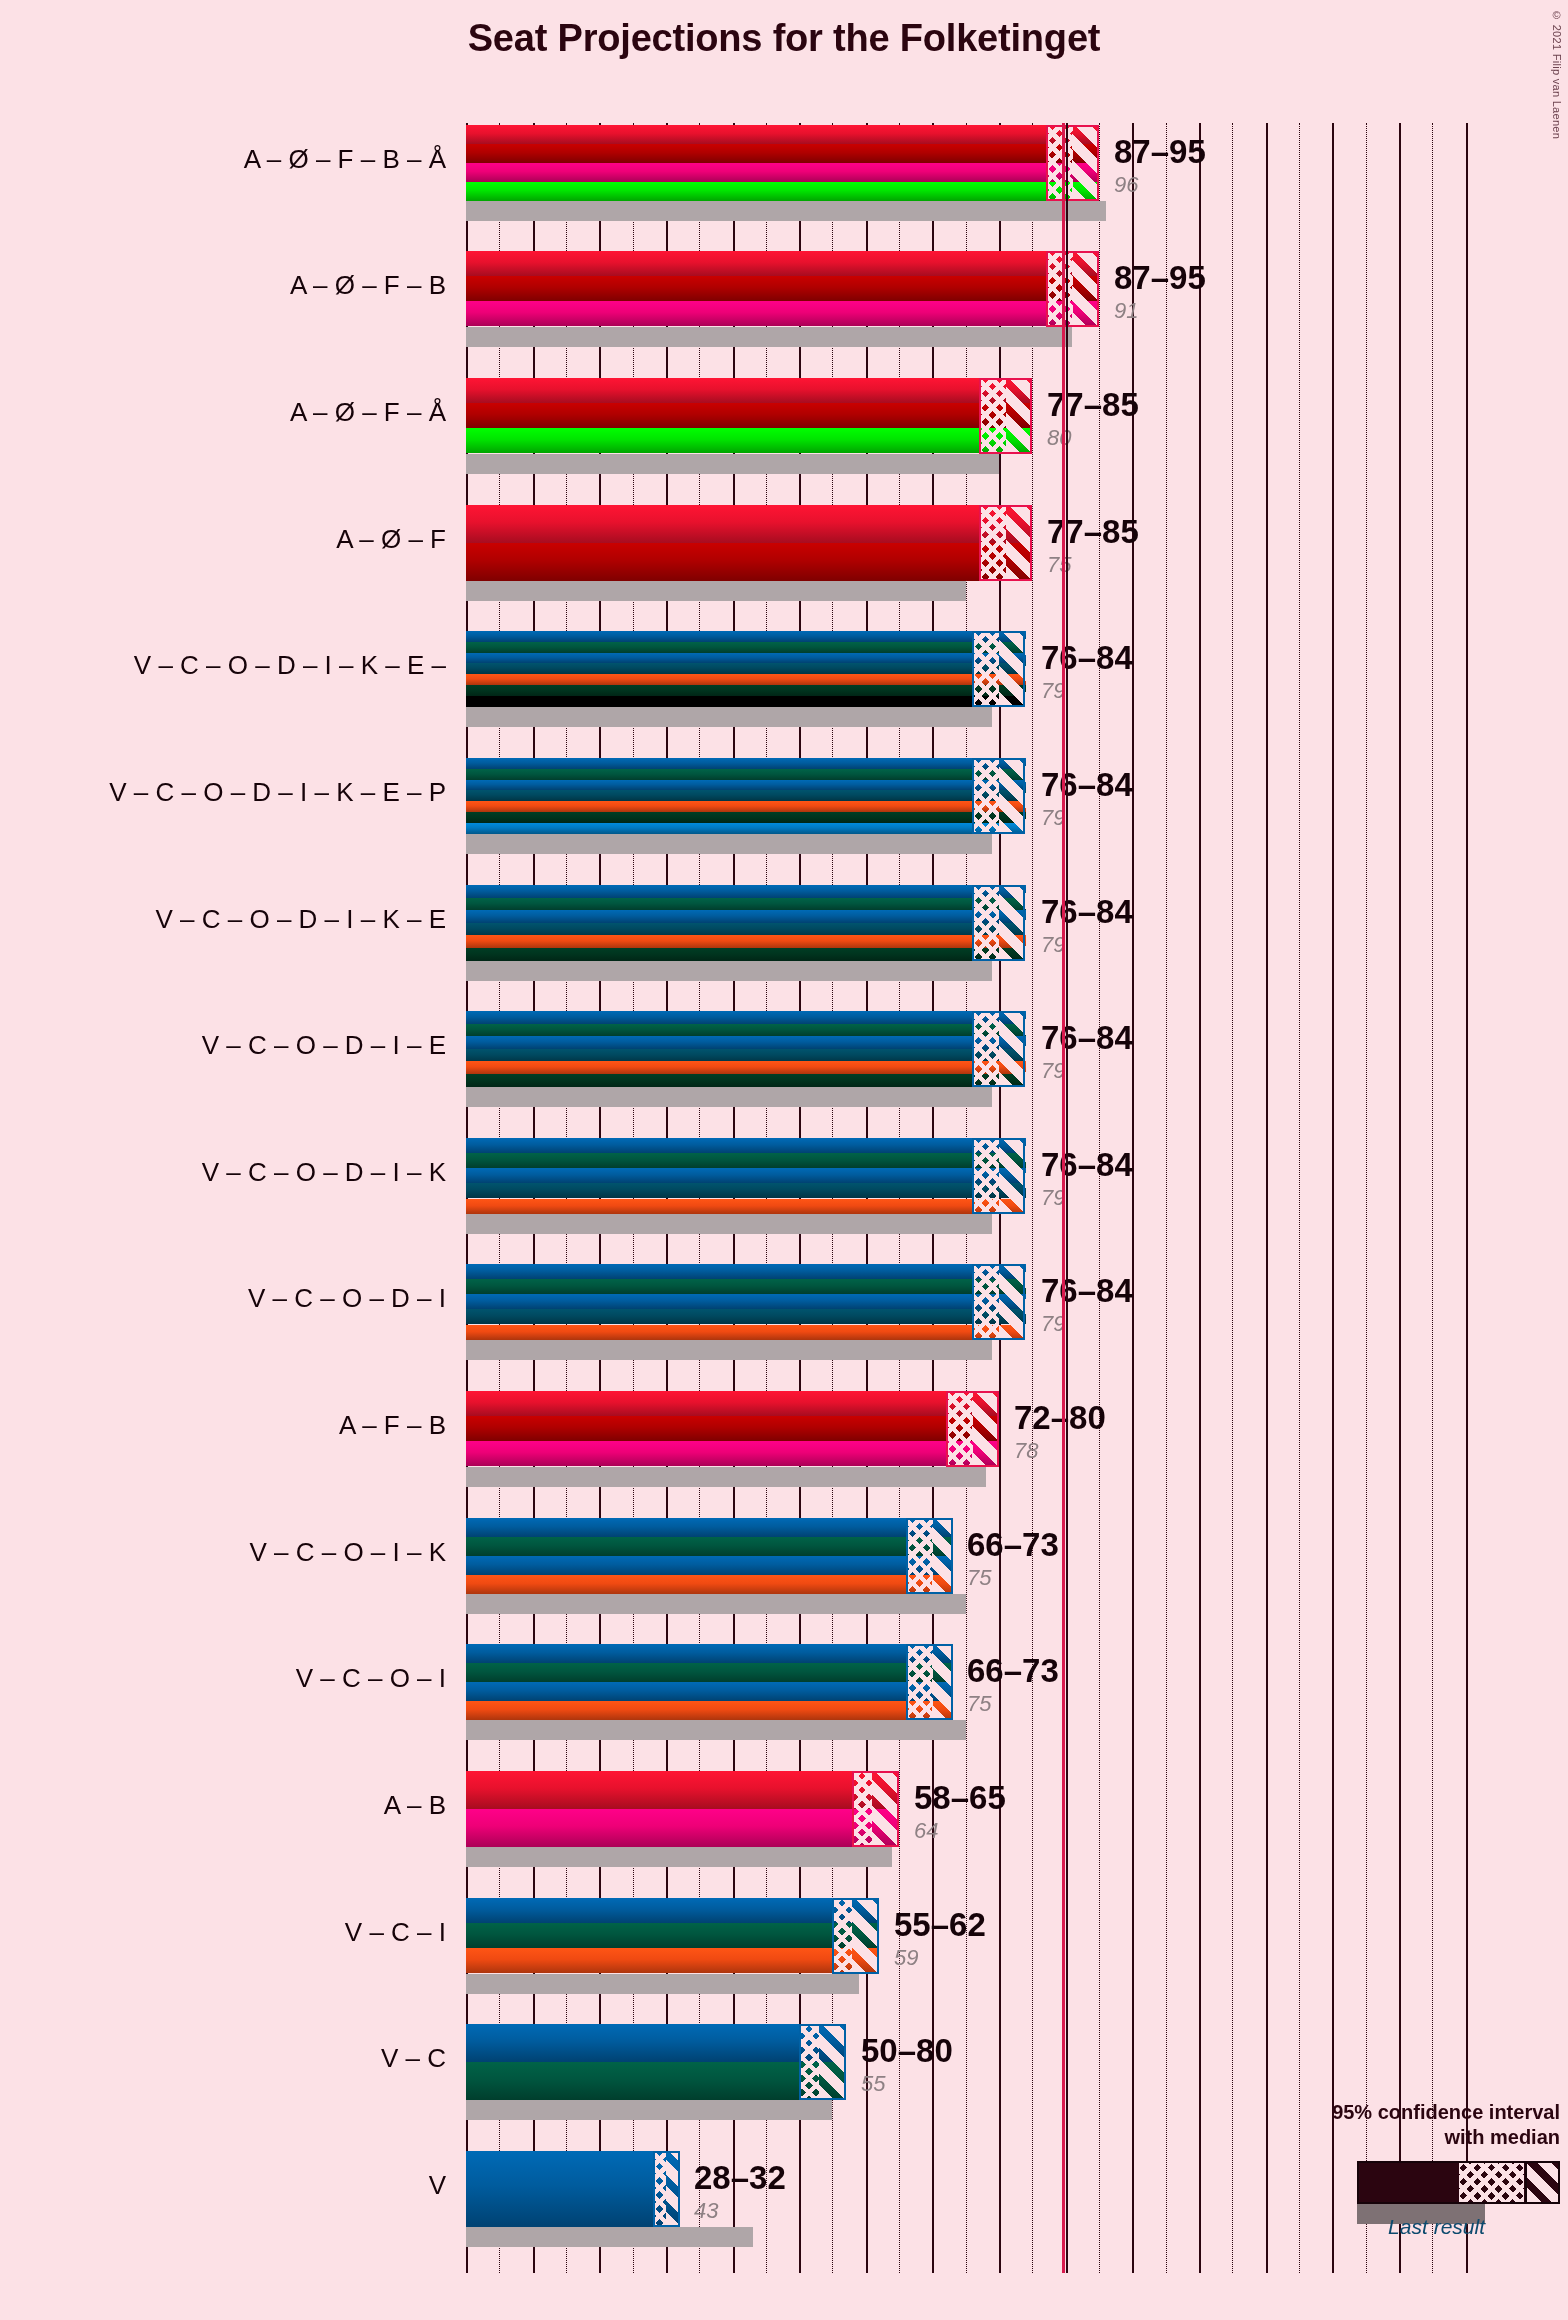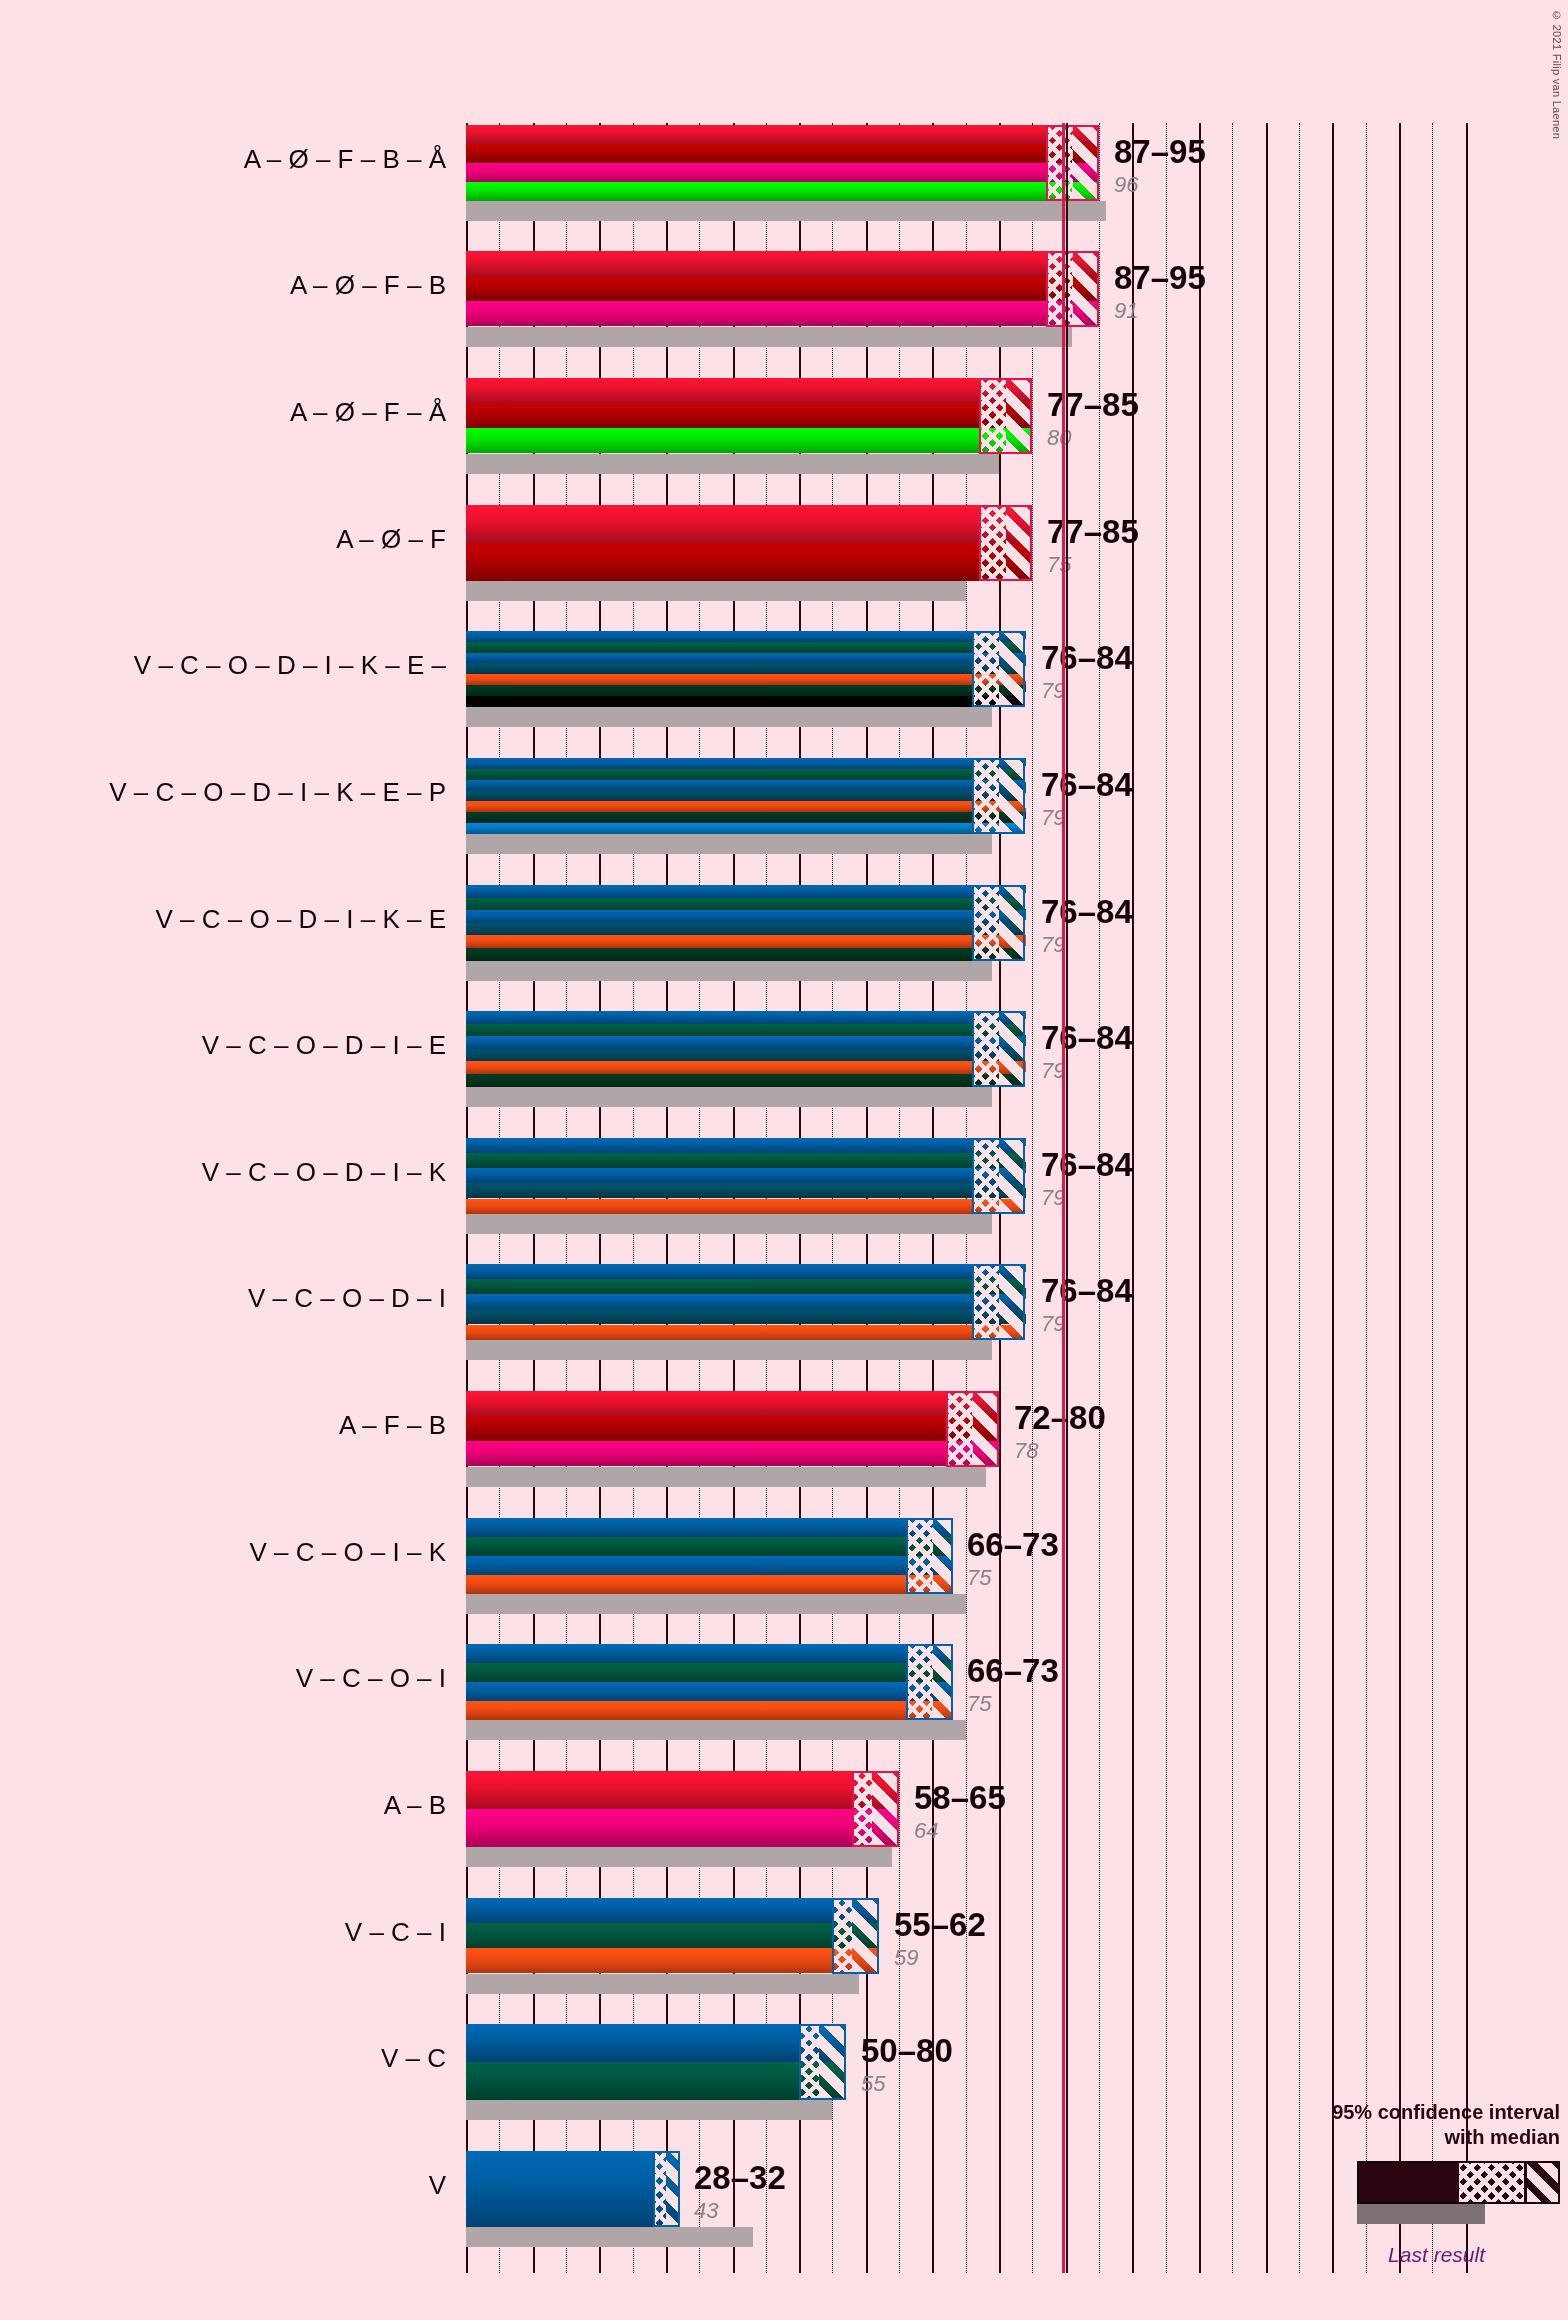--- a/index.html
+++ b/index.html
@@ -108,29 +108,30 @@
     position:absolute;top:0;bottom:0;left:166px;right:0;
     background-image:
       repeating-linear-gradient(45deg, rgba(252,225,230,1) 0 10px, rgba(252,225,230,0) 10px 17.5px);
     border-left:2.8px solid #160309;
     box-sizing:border-box;
   }
   .legend-last{
     position:absolute;left:102px;top:43px;width:128px;height:20px;background:#7E7174;
   }
   .legend-lastlabel{
-    position:absolute;left:0;top:82px;width:230px;text-align:right;
-    font-size:21px;font-style:italic;color:#701a75;
+    position:absolute;left:0;top:54px;width:230px;text-align:right;
+    font-size:21px;font-style:italic;color:#0c4a6e;
   }
 </style>
 </head>
 <body>
 
 <div id="chart-root">
 
+  <div class="title">Seat Projections for the Folketinget</div>
   <div class="copyright">© 2021 Filip van Laenen</div>
 
   <div id="plot">
     <div id="gridlines">
         <div class="gridline" style="left: 0px;"></div>
         <div class="gridline minor" style="left: 33px;"></div>
         <div class="gridline" style="left: 67px;"></div>
         <div class="gridline minor" style="left: 100px;"></div>
         <div class="gridline" style="left: 133px;"></div>
         <div class="gridline minor" style="left: 167px;"></div>

